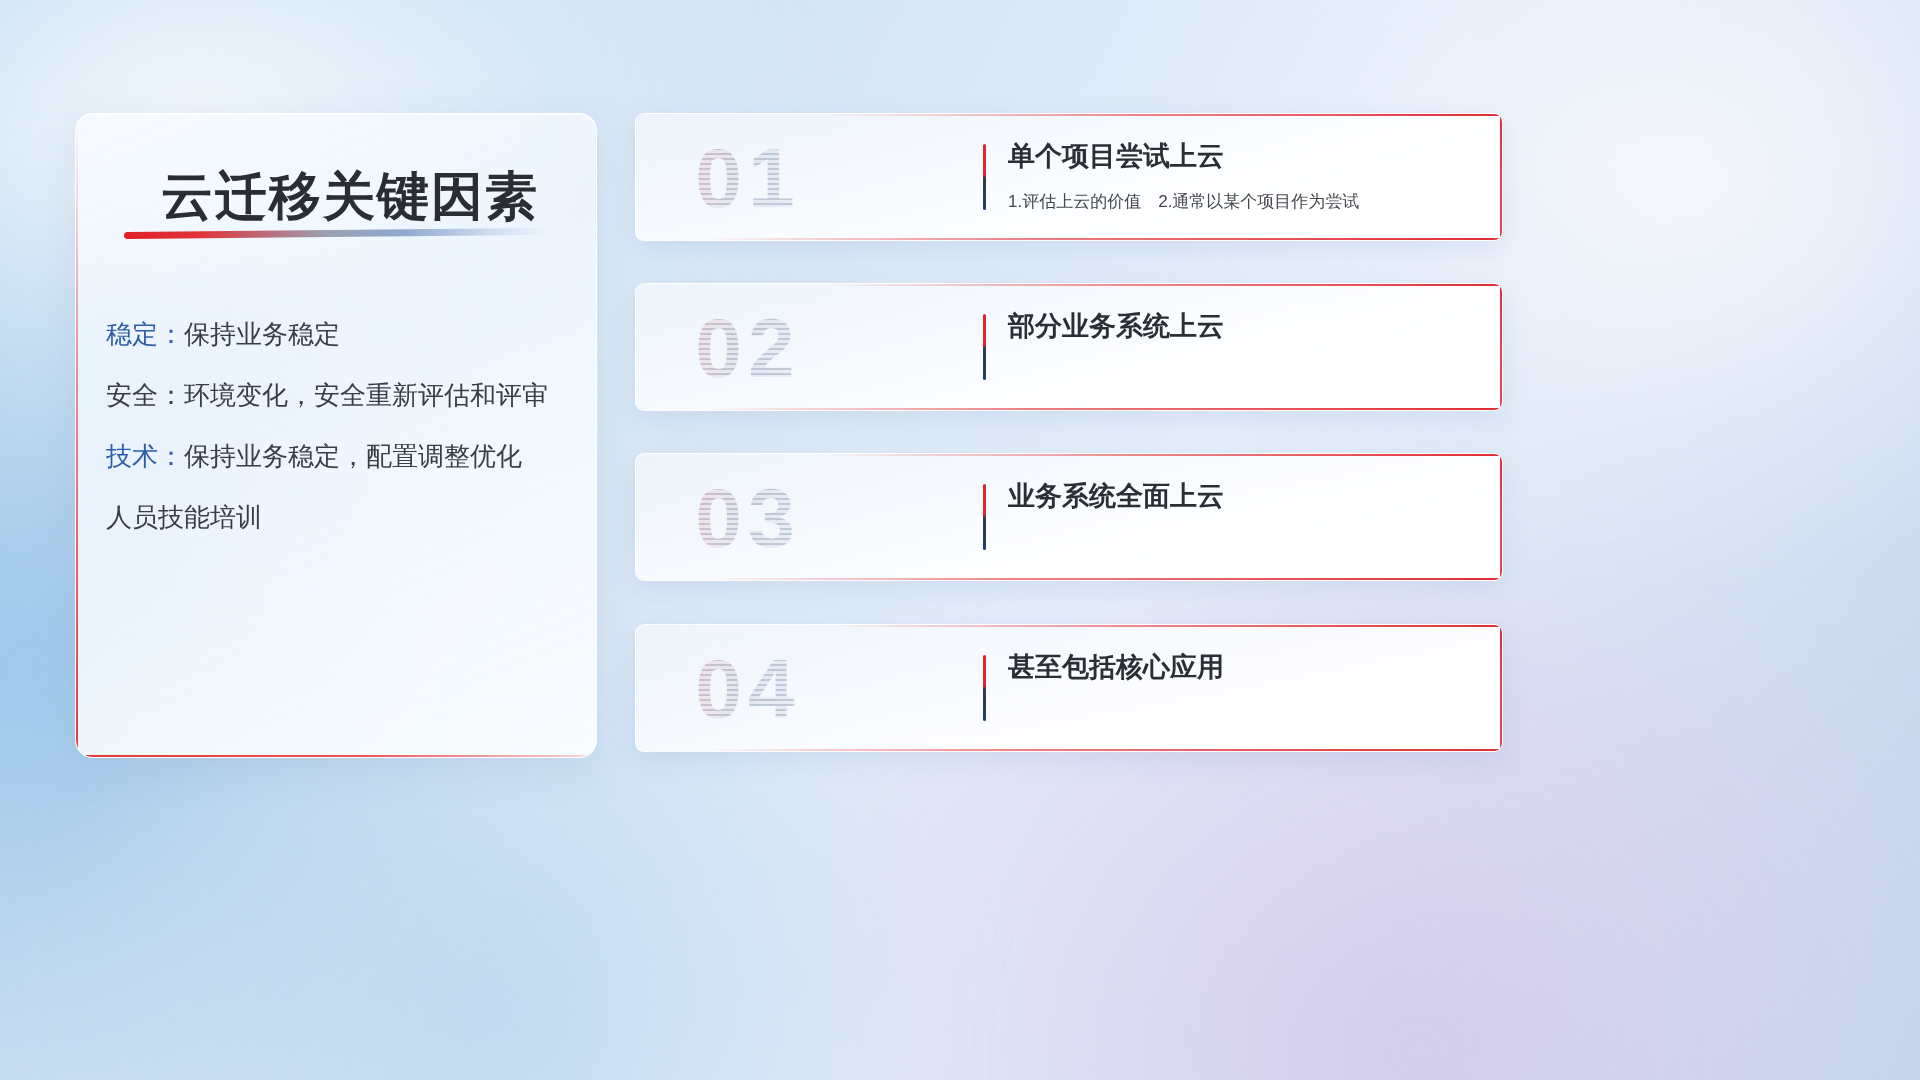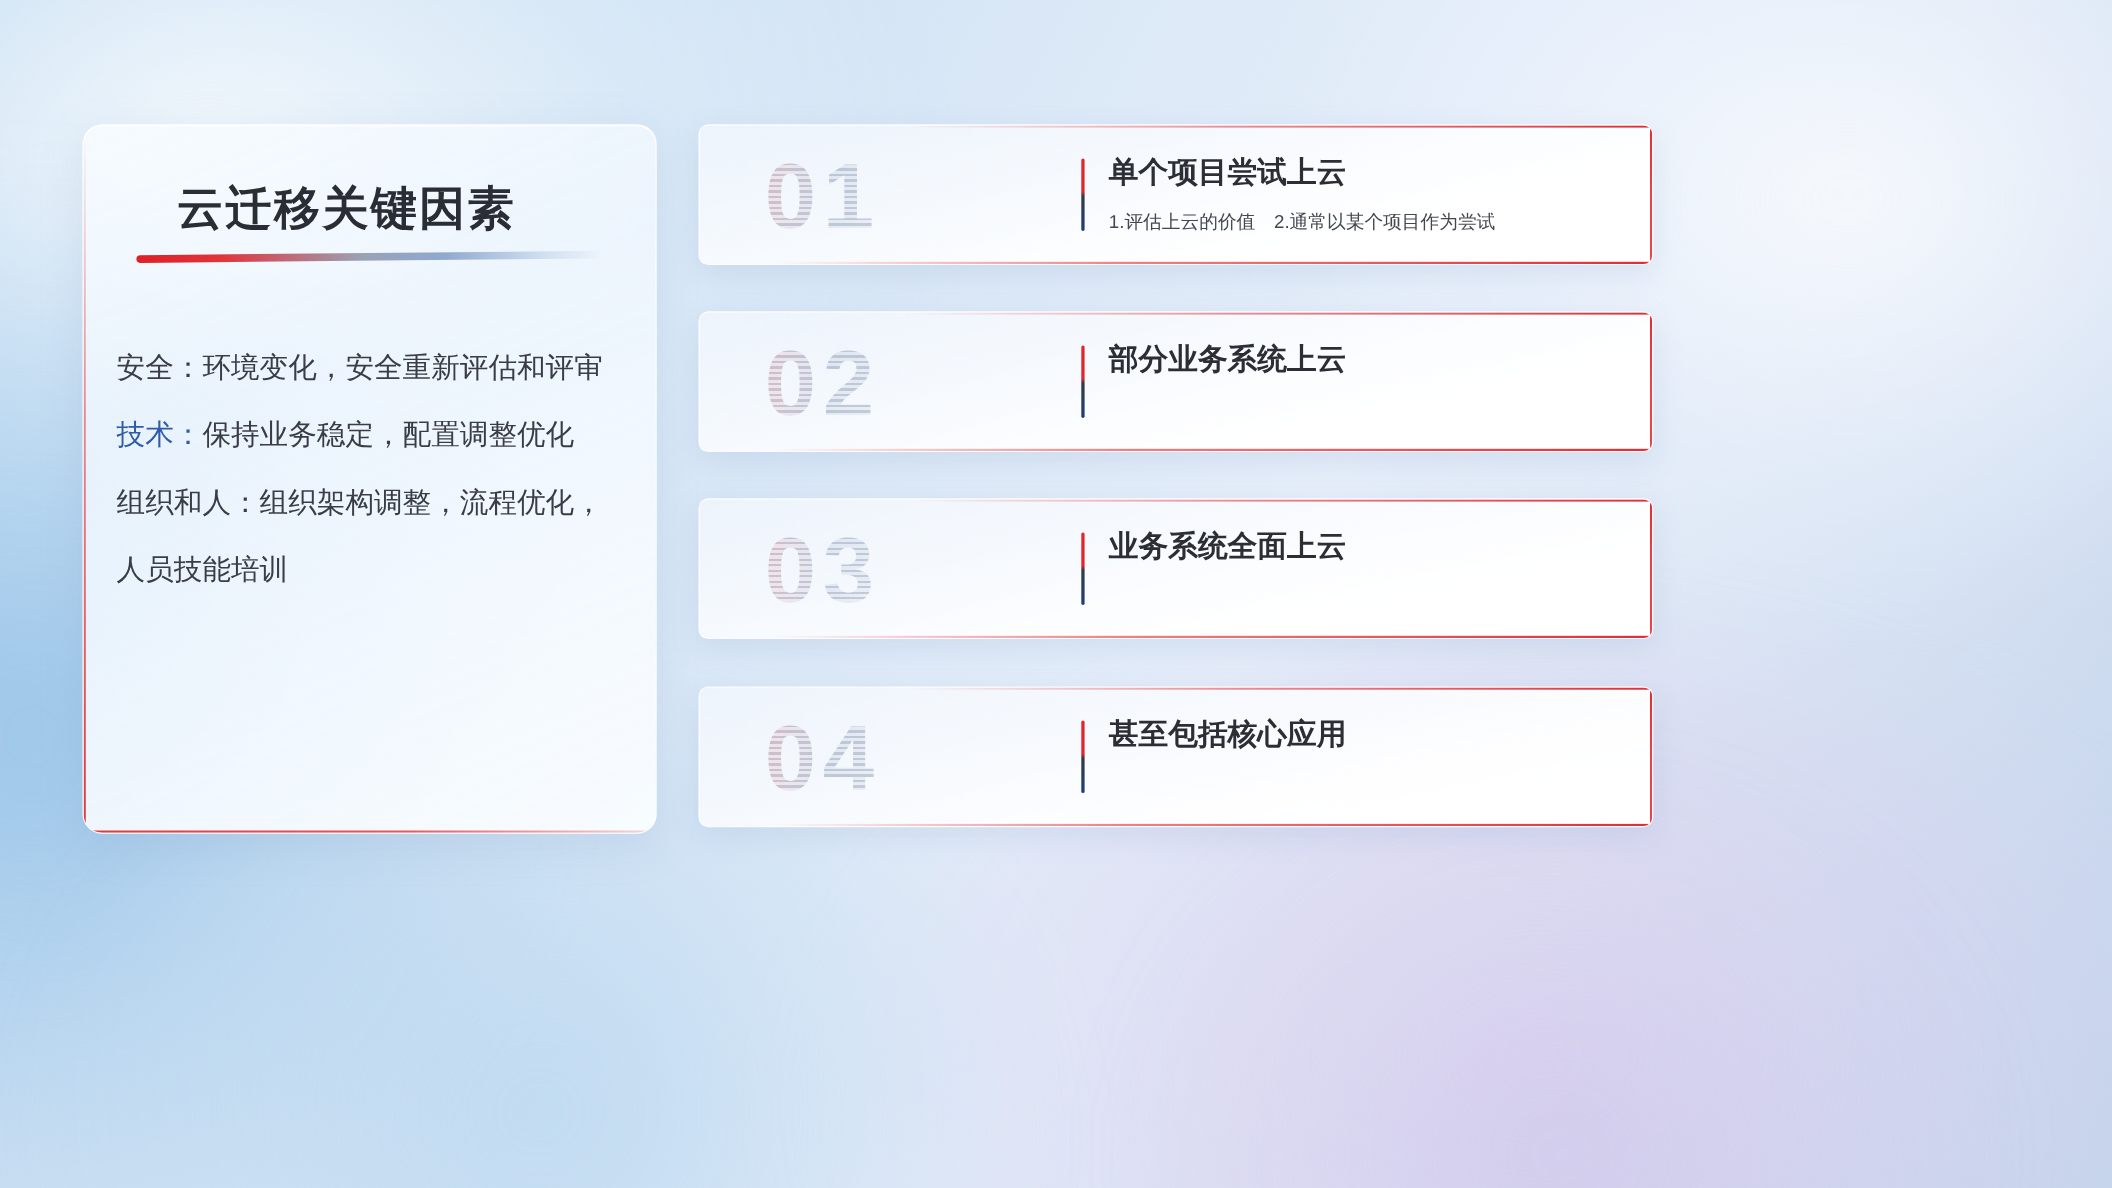--- a/index.html
+++ b/index.html
@@ -37,21 +37,21 @@
     border-radius:18px;
     background:linear-gradient(158deg, rgba(247,251,255,.88) 0%, rgba(240,247,254,.82) 34%, rgba(245,250,255,.88) 62%, rgba(250,253,255,.94) 100%);
     border:1px solid rgba(255,255,255,.85);
     box-shadow:0 10px 40px rgba(120,150,190,.18), inset 0 1px 0 rgba(255,255,255,.9);
     overflow:hidden;}
   .left-card::after{content:"";position:absolute;left:0;right:0;bottom:0;height:2px;
     background:linear-gradient(90deg,#e13a3a 0%,#e8555a 55%,rgba(232,110,120,.25) 100%);}
   .left-card::before{content:"";position:absolute;left:0;top:6px;bottom:6px;width:2px;
     background:linear-gradient(180deg,rgba(225,58,58,0) 0%,rgba(225,58,58,.55) 40%,#e13a3a 100%);}
 
-  .lc-title{position:absolute;left:85px;top:48px;font-size:42px;font-weight:700;color:#2a2d33;
+  .lc-title{position:absolute;left:85px;top:48px;font-size:52px;font-weight:700;color:#2a2d33;
     letter-spacing:2px;white-space:nowrap;}
   .lc-rule{position:absolute;left:48px;top:116px;width:424px;height:7px;border-radius:4px;
     background:linear-gradient(90deg,#e01f26 0%,#e0343b 18%,#9aa1b4 48%,#8fa9cf 66%,#cddcee 86%,rgba(225,236,248,0) 100%);
     transform:skewY(-0.55deg);}
 
   .lc-list{position:absolute;left:30px;top:190px;right:18px;}
   .lc-row{font-size:26px;line-height:61px;color:#3a3d45;white-space:nowrap;padding-left:0;}
   .lc-row .k{color:#2f5ca8;}
   .lc-row .k.dim{color:#3a3d45;text-align:center;}
 
@@ -108,27 +108,27 @@
   <div class="bg-glow-e"></div>
   <div class="bg-glow-f"></div>
 </div>
 
 <div class="left-card">
   <div class="lc-title">云迁移关键因素</div>
   <div class="lc-rule"></div>
 
   <div class="lc-list">
     <div class="lc-row">
+      <span class="k">稳定：</span><span class="v">保持业务稳定</span>
+    </div>
+    <div class="lc-row">
       <span class="k dim">安全：</span><span class="v">环境变化，安全重新评估和评审</span>
     </div>
     <div class="lc-row">
       <span class="k">技术：</span><span class="v">保持业务稳定，配置调整优化</span>
-    </div>
-    <div class="lc-row">
-      <span class="k dim">组织和人：</span><span class="v">组织架构调整，流程优化，</span>
     </div>
     <div class="lc-row">
       <span class="v">人员技能培训</span>
     </div>
   </div>
 </div>
 
 <div class="rcard c1">
   <div class="edge-t"></div>
   <div class="edge-r"></div>

